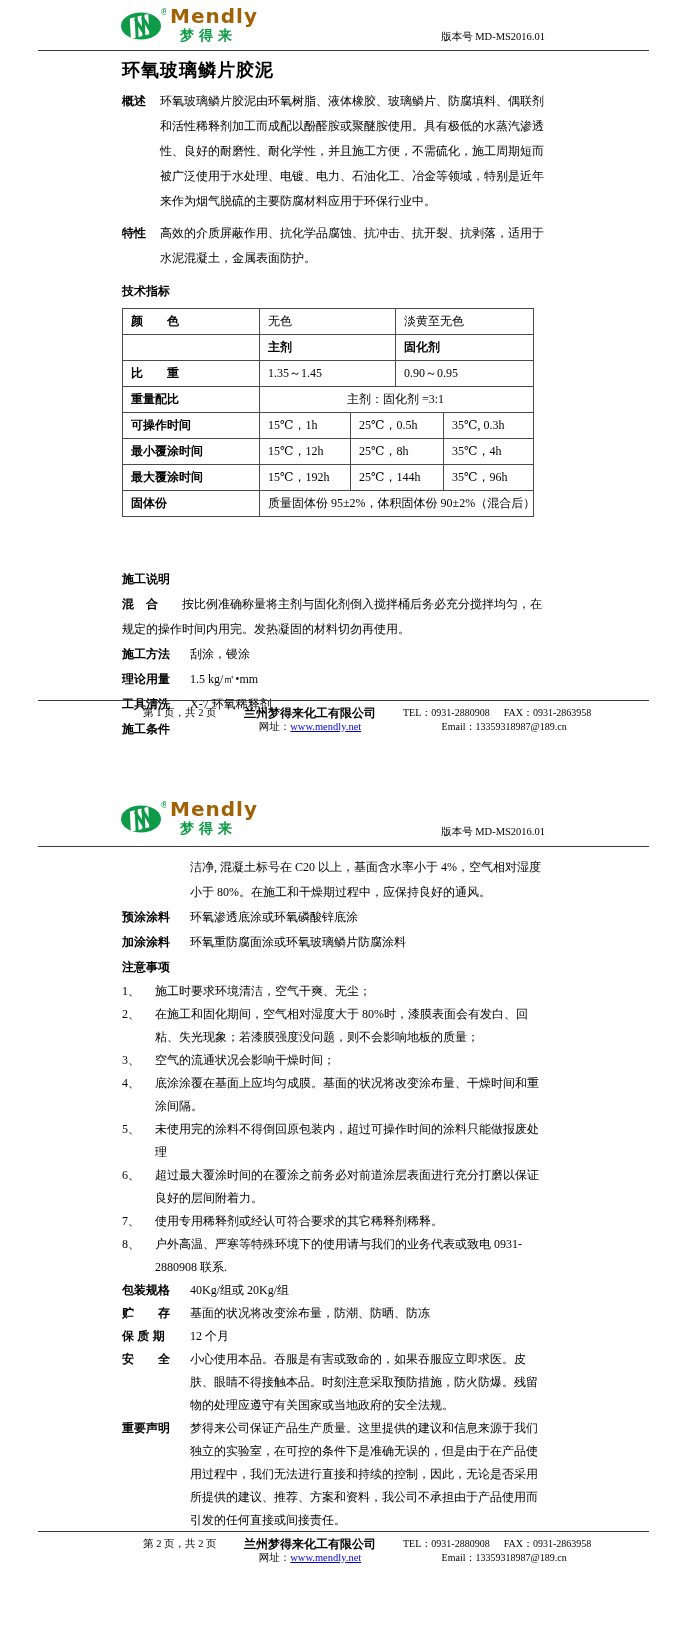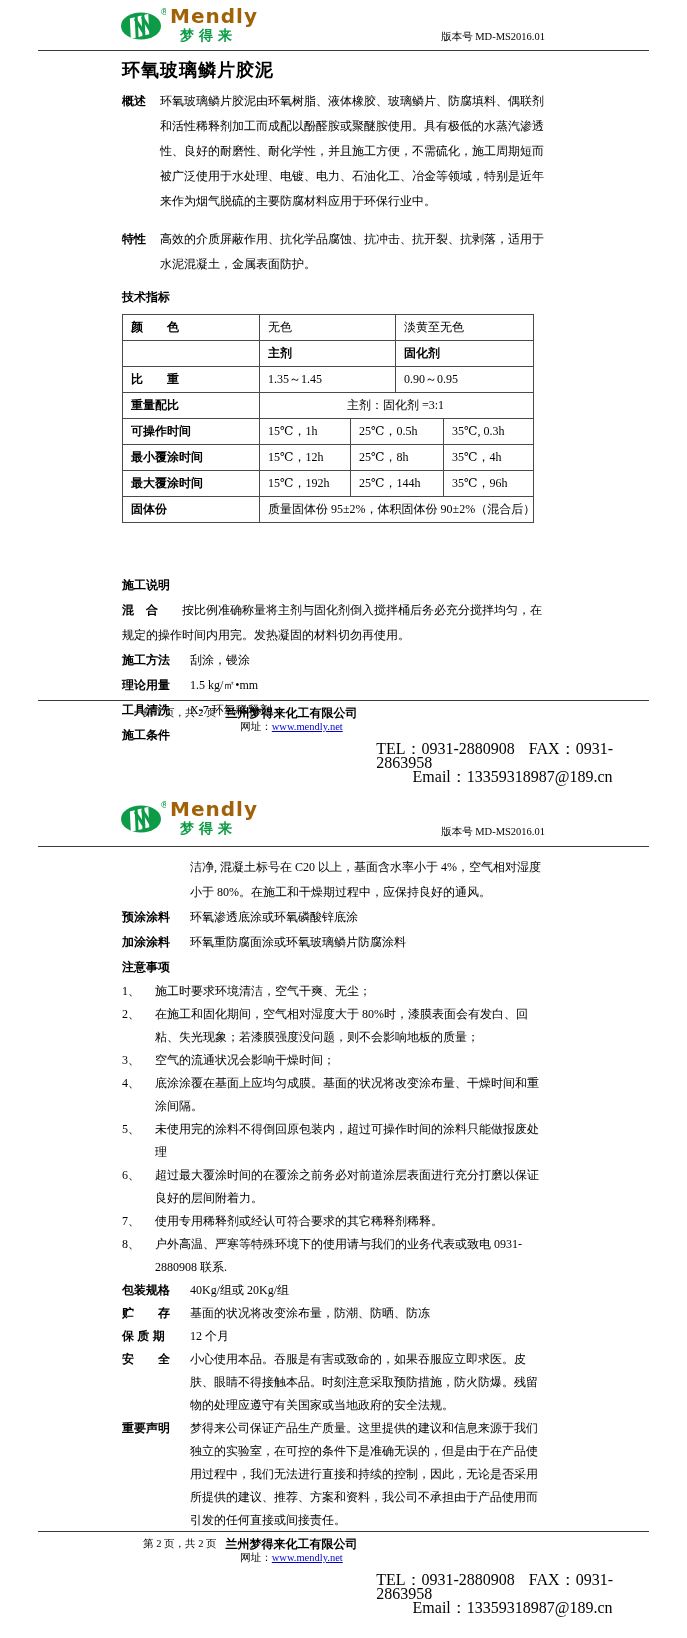--- a/index.html
+++ b/index.html
@@ -53,21 +53,21 @@
 
   
   .pg-footer { position:absolute; left:38px; width:611px; border-top:1.2px solid #3a3a3a; font-family:"Liberation Serif",serif; }
   #page1 .pg-footer { top:700px; }
   #page2 .pg-footer { top:768px; }
   .foot-inner { display:flex; padding-top:5px; }
   .foot-page { width:92px; margin-left:105px; font-size:10.5px; line-height:14px; }
   .foot-company { width:150px; text-align:center; line-height:14px; }
   .foot-company .cname { font-size:12px; font-weight:bold; font-family:"Liberation Sans",sans-serif; white-space:nowrap;text-align:center; }
   .foot-company .web { font-size:10.5px; white-space:nowrap; }
-  .foot-contact { margin-left:18px; font-size:16px; line-height:14px;margin-top:36px; }
+  .foot-contact { margin-left:18px; font-size:10px; line-height:14px; }
   .foot-contact .row1 span { margin-right:14px; }
   .link { color:#0000cc; text-decoration:underline; }
 </style>
 </head>
 <body>
 
 <div class="sheet">
 
   <section class="page" id="page1">
     <div class="pg-header">
@@ -93,21 +93,21 @@
     <div class="rule"></div>
 
     <div class="content">
       <h1 class="doc-title">环氧玻璃鳞片胶泥</h1>
 
       <div class="hang" style="margin-top:6px;">
         <span class="lbl">概述</span>
         <span class="txt">环氧玻璃鳞片胶泥由环氧树脂、液体橡胶、玻璃鳞片、防腐填料、偶联剂和活性稀释剂加工而成配以酚醛胺或聚醚胺使用。具有极低的水蒸汽渗透性、良好的耐磨性、耐化学性，并且施工方便，不需硫化，施工周期短而被广泛使用于水处理、电镀、电力、石油化工、冶金等领域，特别是近年来作为烟气脱硫的主要防腐材料应用于环保行业中。</span>
       </div>
 
-      <div class="hang" style="margin-top:13px;">
+      <div class="hang" style="margin-top:7px;">
         <span class="lbl">特性</span>
         <span class="txt">高效的介质屏蔽作用、抗化学品腐蚀、抗冲击、抗开裂、抗剥落，适用于水泥混凝土，金属表面防护。</span>
       </div>
 
       <p class="heading" style="margin-top:8px;">技术指标</p>
 
       <table class="tech-table">
         <colgroup>
             <col style="width:137px">
             <col style="width:91px">

